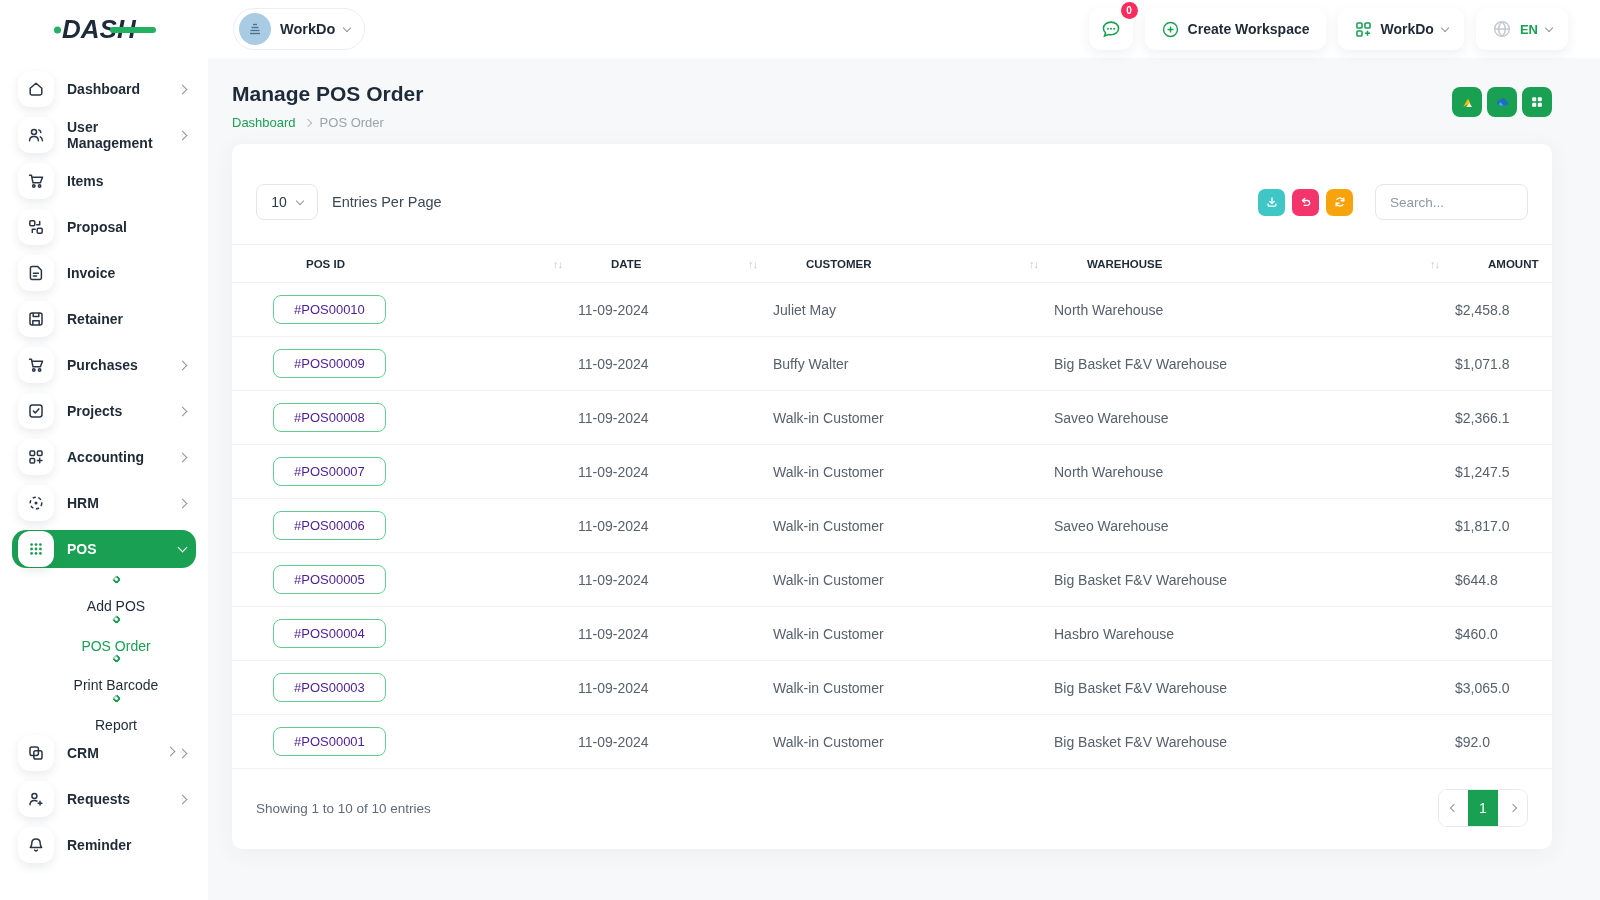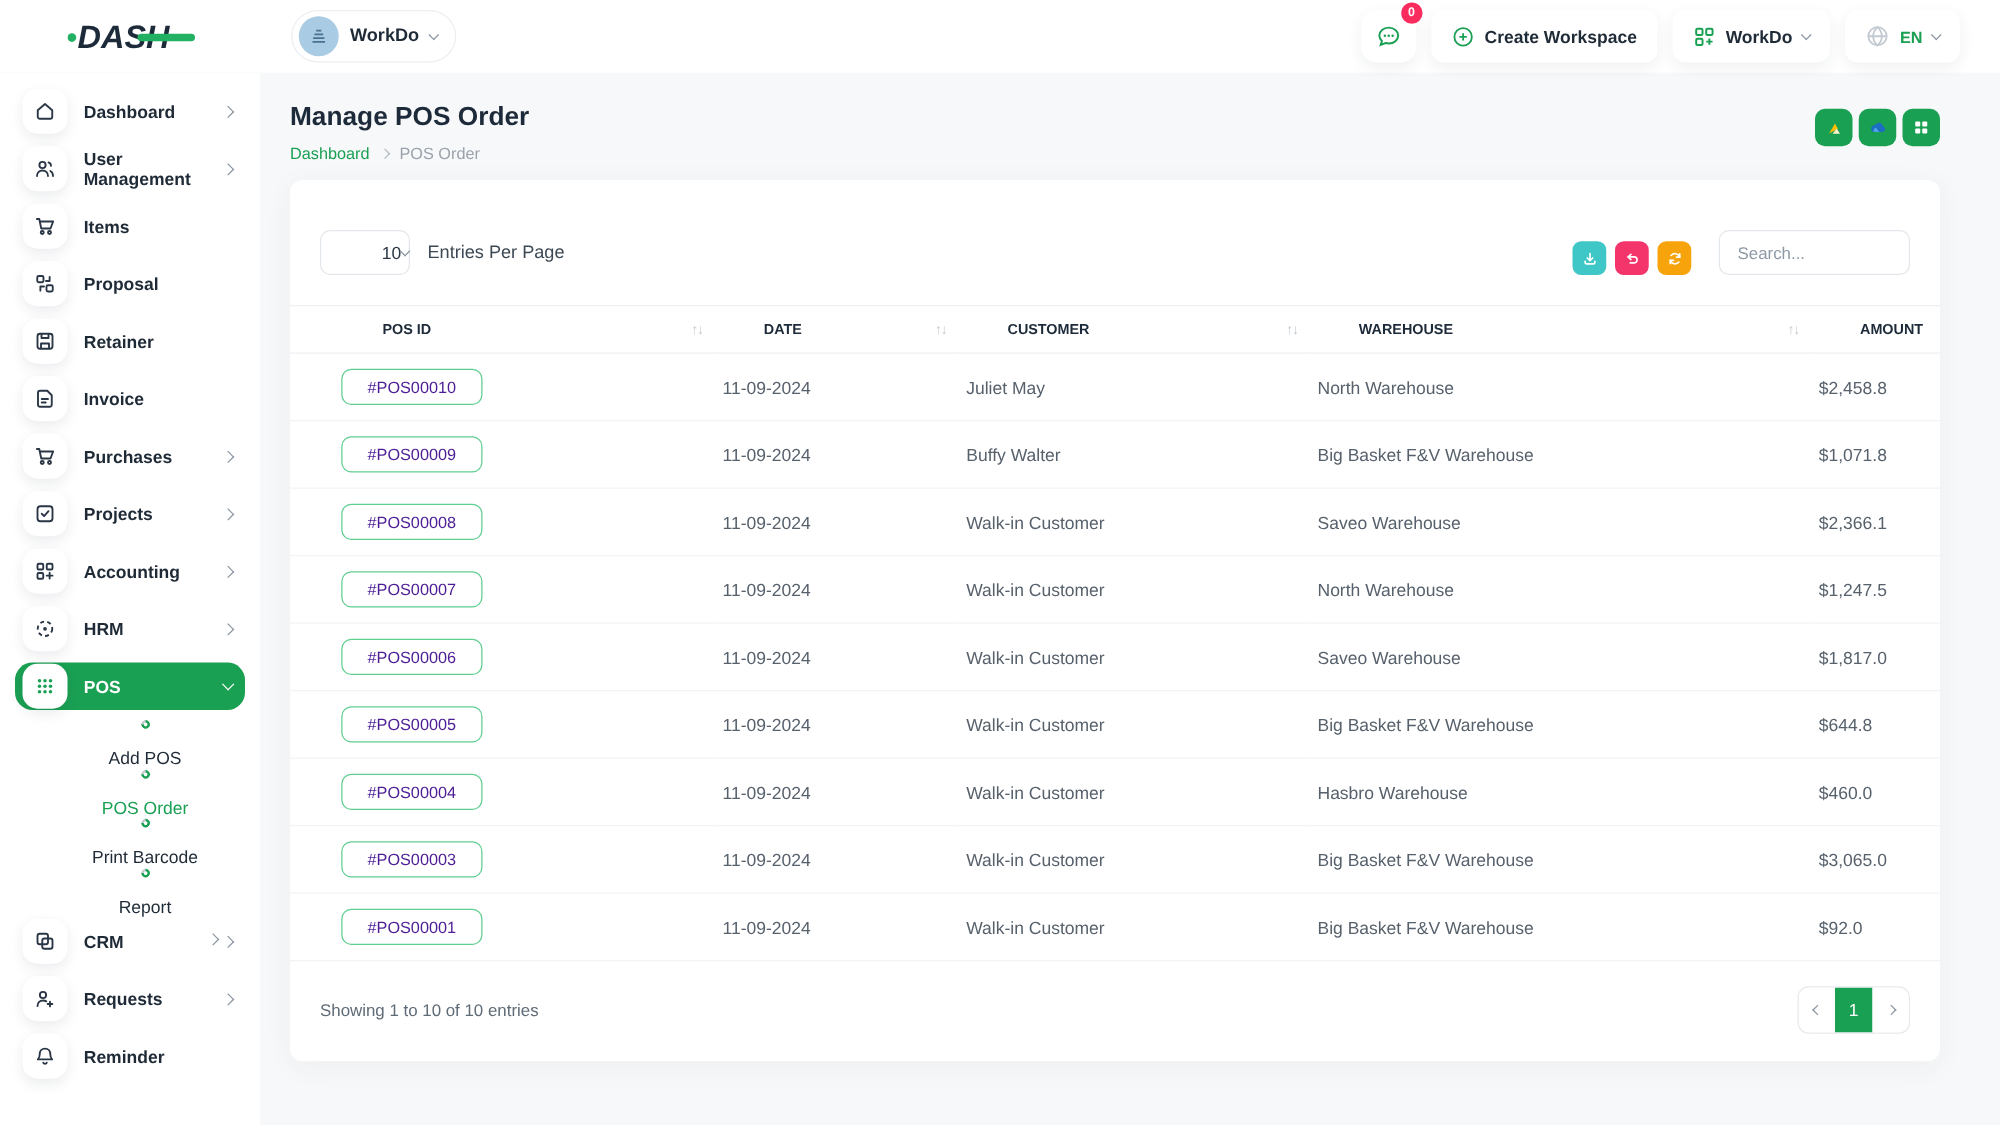--- a/index.html
+++ b/index.html
@@ -94,26 +94,26 @@
     width:30px; height:30px; border-radius:8px; background:#1aa053; border:none;
     display:flex; align-items:center; justify-content:center; cursor:pointer;
   }
   
   .card {
     margin:14px 48px 0 24px; background:#fff; border-radius:10px;
     box-shadow:0 4px 22px rgba(40,50,70,.05);
   }
   .card-controls { display:flex; align-items:center; padding:40px 24px 24px 24px; }
   .entries-select {
-    width:72px; height:36px; border:1px solid #e3e6ea; border-radius:8px;
-    display:flex; align-items:center; justify-content:flex-end; 
+    width:62px; height:36px; border:1px solid #e3e6ea; border-radius:8px;
+    display:flex; align-items:center; justify-content:center; gap:10px;
     font-size:14px; color:#2c3845; cursor:pointer; background:#fff;
   }
   .entries-label { margin-left:14px; font-size:14.5px; font-weight:500; color:#3c4854;text-align:center; }
-  .controls-right { margin-left:auto; display:flex; align-items:flex-end; gap:7px; }
+  .controls-right { margin-left:auto; display:flex; align-items:center; gap:7px; }
   .tool-btn {
     width:27px; height:27px; border-radius:7px; border:none;
     display:flex; align-items:center; justify-content:center; cursor:pointer;
   }
   .tool-btn.teal   { background:#3fc6c6; }
   .tool-btn.pink   { background:#f4356c; }
   .tool-btn.orange { background:#f7a40c; }
   .search-input {
     width:153px; height:36px; margin-left:15px;
     border:1px solid #e3e6ea; border-radius:8px; padding:0 14px;
@@ -274,39 +274,39 @@
             <path d="M12.7 3.5 V6.8 H9.8 M5.3 14.5 V11.2 H8.2"></path>
           </g>
         </svg>
     </span>
     <span class="nav-label">Proposal</span>
   </div>
 
   <div class="nav-item">
     <span class="nav-icon-box">
       <svg width="18" height="18" viewBox="0 0 18 18">
+          <g fill="none" stroke="#2a3645" stroke-width="1.5" stroke-linecap="round" stroke-linejoin="round">
+            <path d="M5 2.6 H10.8 L14.4 6.2 V13.8 A1.6 1.6 0 0 1 12.8 15.4 H5 A1.6 1.6 0 0 1 3.4 13.8 V4.2 A1.6 1.6 0 0 1 5 2.6 Z"></path>
+            <path d="M6.4 9.2 H11.4 M6.4 12 H9.6"></path>
+          </g>
+        </svg>
+    </span>
+    <span class="nav-label">Invoice</span>
+  </div>
+
+  <div class="nav-item">
+    <span class="nav-icon-box">
+      <svg width="18" height="18" viewBox="0 0 18 18">
           <g fill="none" stroke="#2a3645" stroke-width="1.5" stroke-linejoin="round">
             <rect x="3" y="3" width="12" height="12" rx="2"></rect>
             <path d="M6.2 3 V6.4 H11.8 V3 M5.8 15 V10.8 H12.2 V15"></path>
           </g>
         </svg>
     </span>
     <span class="nav-label">Retainer</span>
-  </div>
-
-  <div class="nav-item">
-    <span class="nav-icon-box">
-      <svg width="18" height="18" viewBox="0 0 18 18">
-          <g fill="none" stroke="#2a3645" stroke-width="1.5" stroke-linecap="round" stroke-linejoin="round">
-            <path d="M5 2.6 H10.8 L14.4 6.2 V13.8 A1.6 1.6 0 0 1 12.8 15.4 H5 A1.6 1.6 0 0 1 3.4 13.8 V4.2 A1.6 1.6 0 0 1 5 2.6 Z"></path>
-            <path d="M6.4 9.2 H11.4 M6.4 12 H9.6"></path>
-          </g>
-        </svg>
-    </span>
-    <span class="nav-label">Invoice</span>
   </div>
 
   <div class="nav-item">
     <span class="nav-icon-box">
       <svg width="18" height="18" viewBox="0 0 18 18">
           <g fill="none" stroke="#2a3645" stroke-width="1.5" stroke-linecap="round" stroke-linejoin="round">
             <path d="M2.5 3.2 H4.4 L6 10.8 H13.4 L15.5 5.2 H5"></path>
             <circle cx="6.8" cy="14" r="1.2"></circle>
             <circle cx="12.6" cy="14" r="1.2"></circle>
           </g>

